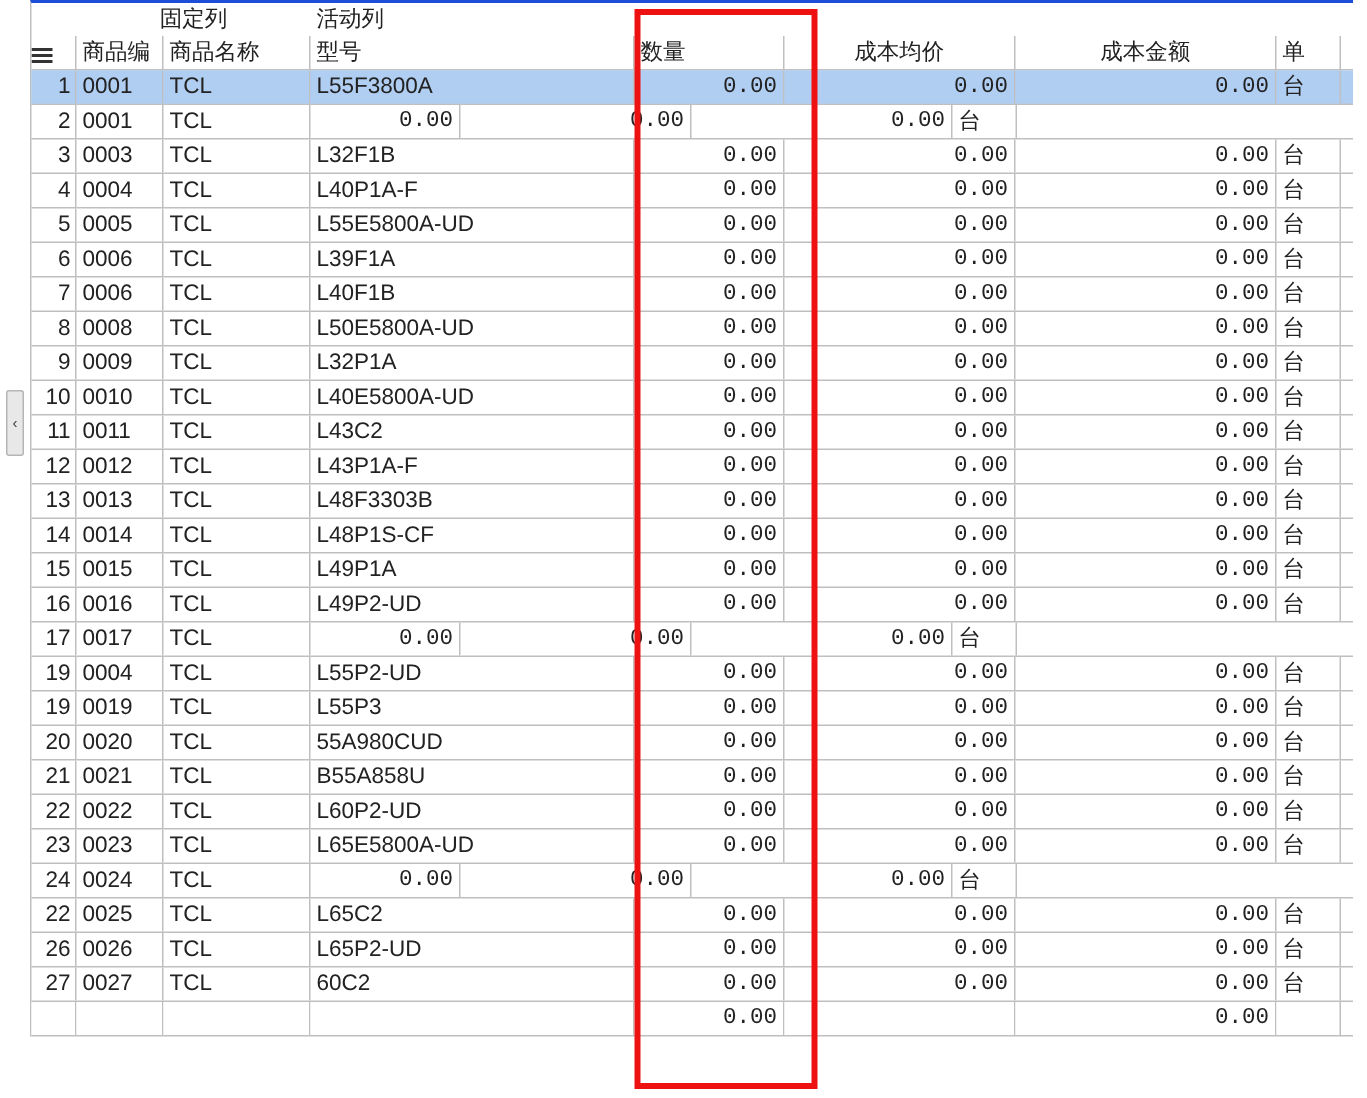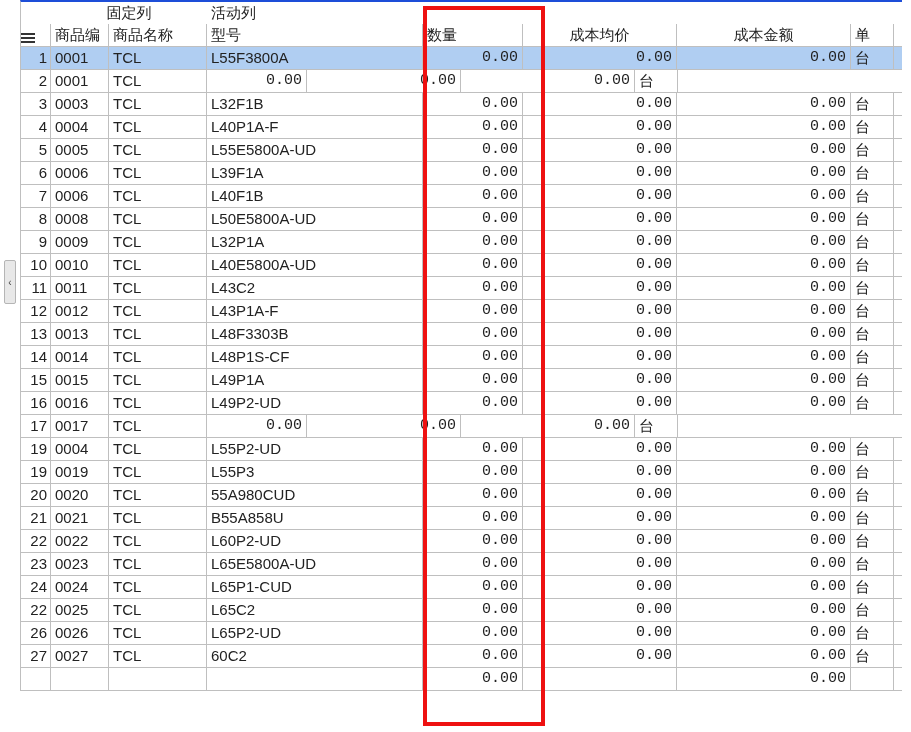--- a/index.html
+++ b/index.html
@@ -302,21 +302,20 @@
           <div class="cell col-model">L65E5800A-UD</div>
           <div class="cell col-qty num">0.00</div>
           <div class="cell col-avg num">0.00</div>
           <div class="cell col-amt num">0.00</div>
           <div class="cell col-unit">台</div>
         </div>
         <div class="row">
           <div class="cell col-rn rn-cell">24</div>
           <div class="cell col-code">0024</div>
           <div class="cell col-name">TCL</div>
-          <div class="cell col-model">L65P1-CUD</div>
           <div class="cell col-qty num">0.00</div>
           <div class="cell col-avg num">0.00</div>
           <div class="cell col-amt num">0.00</div>
           <div class="cell col-unit">台</div>
         </div>
         <div class="row">
           <div class="cell col-rn rn-cell">22</div>
           <div class="cell col-code">0025</div>
           <div class="cell col-name">TCL</div>
           <div class="cell col-model">L65C2</div>

